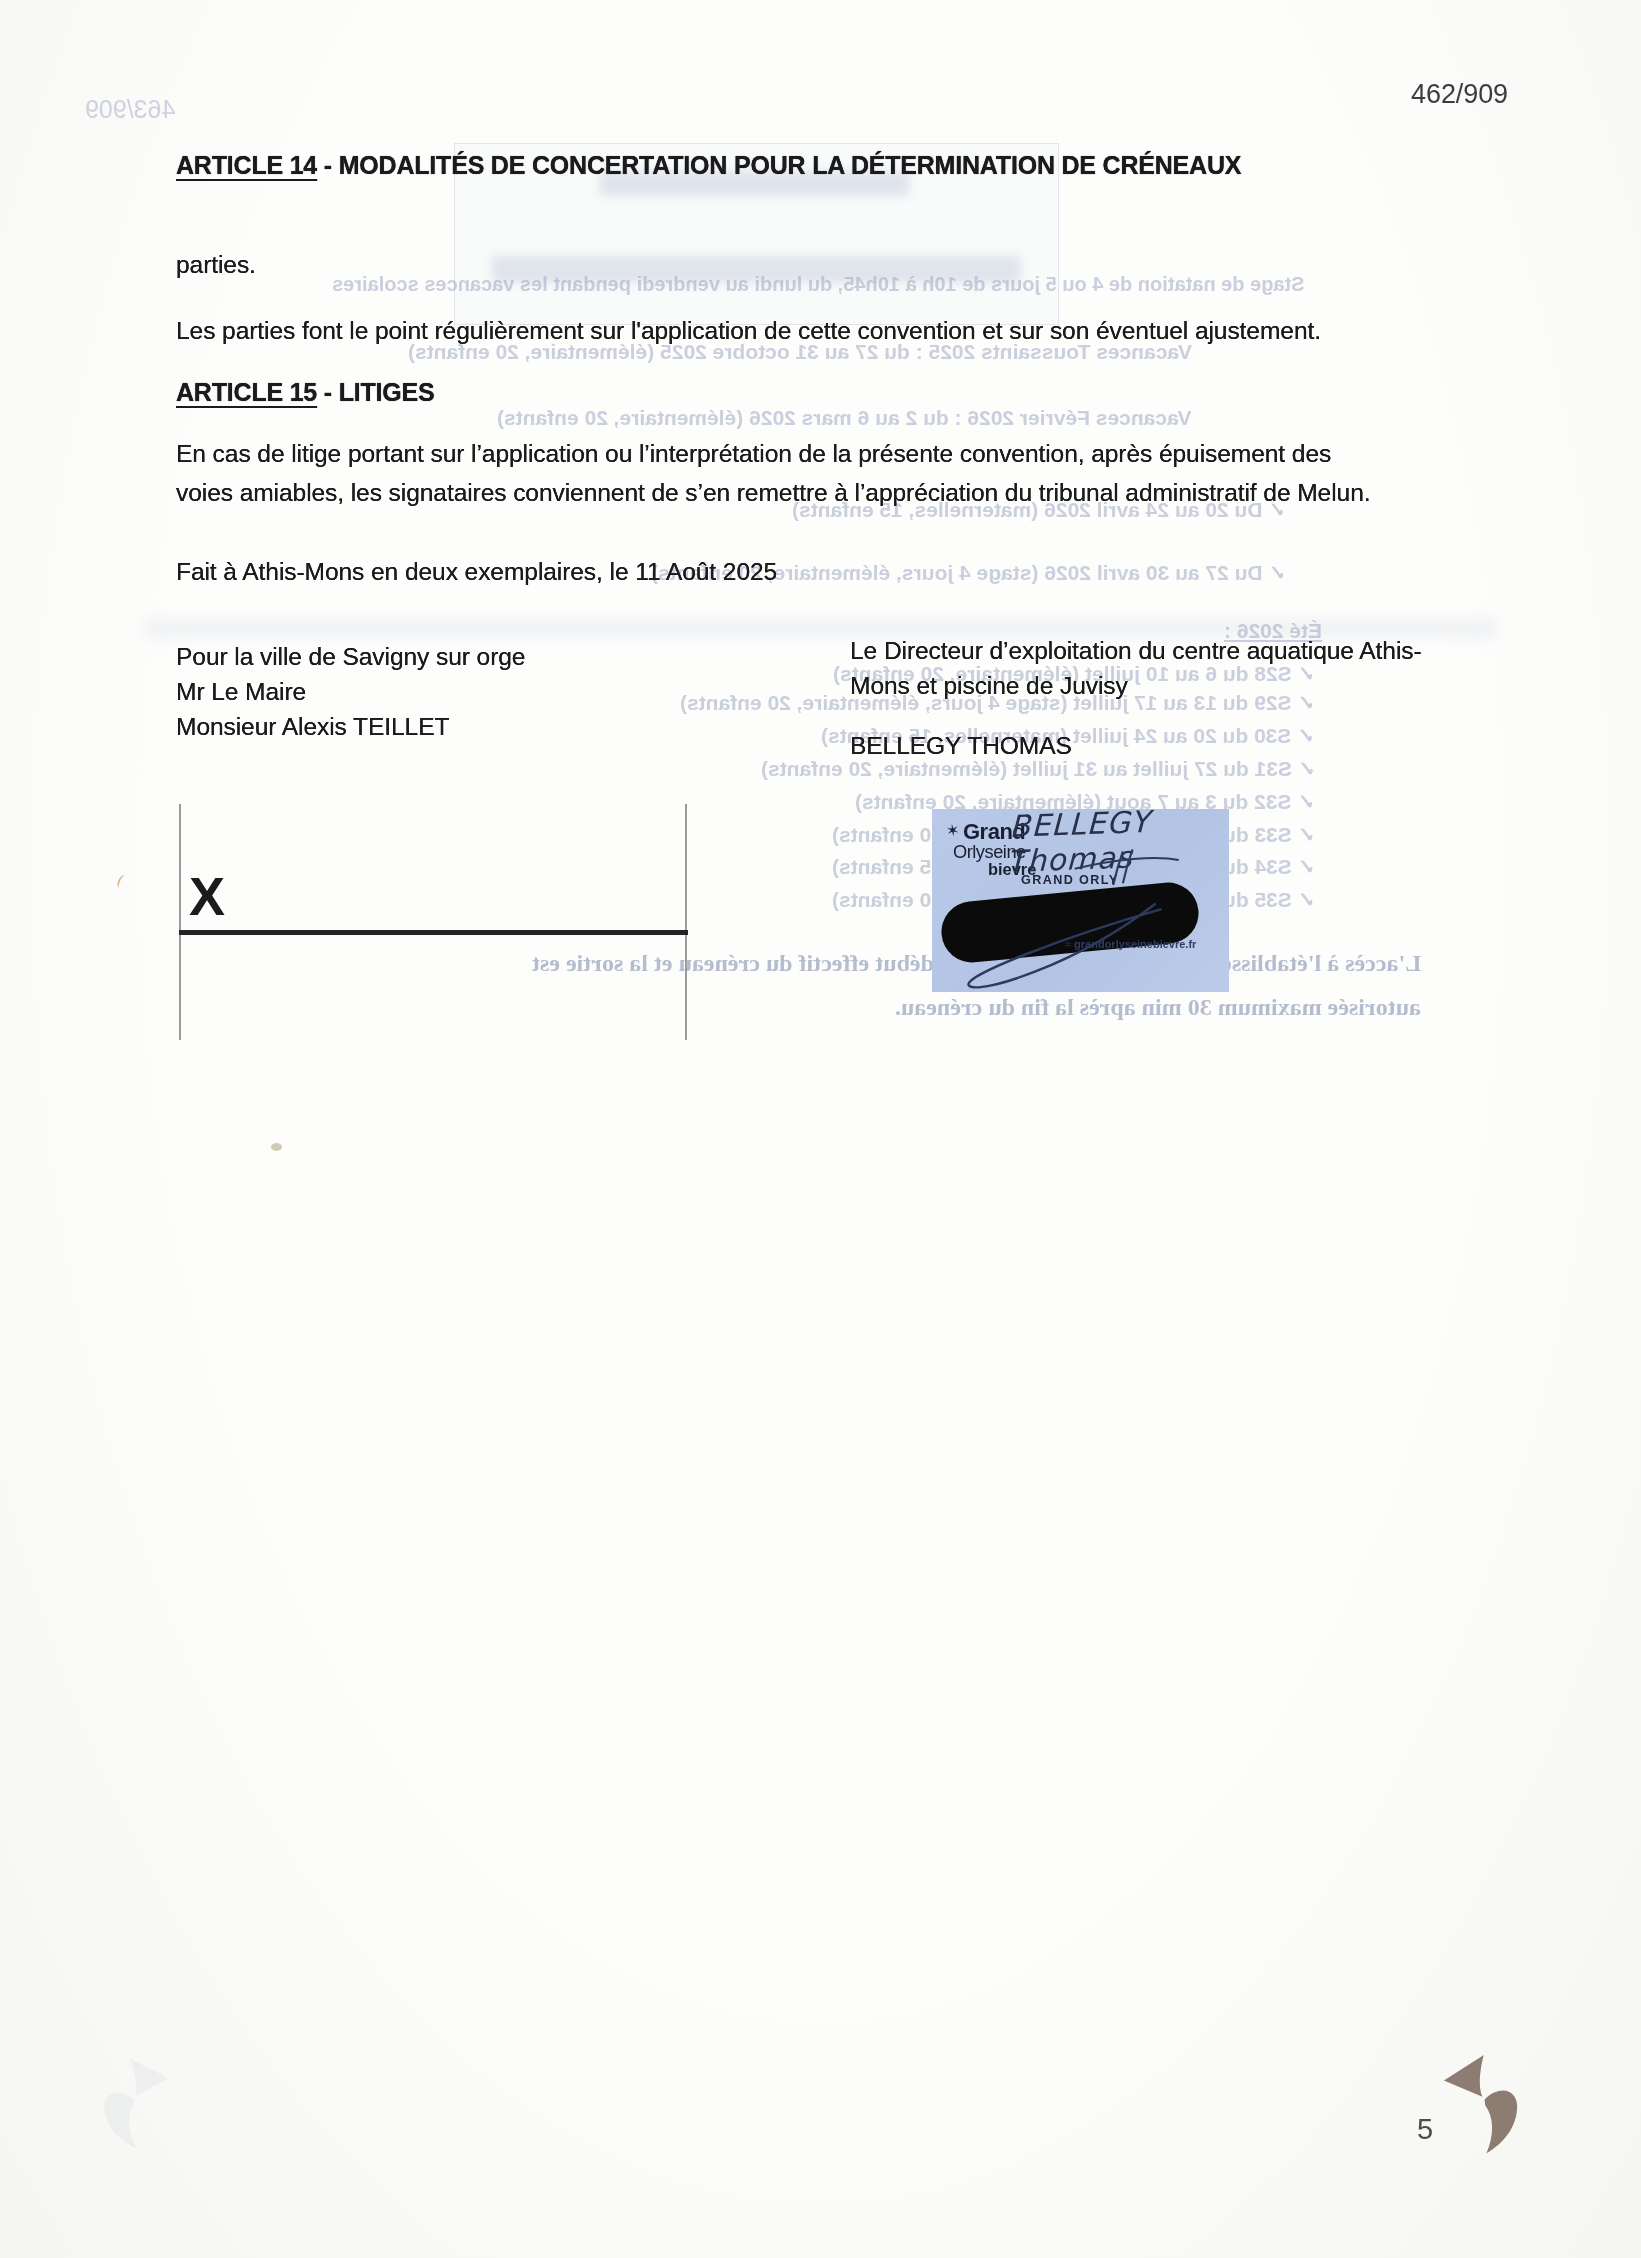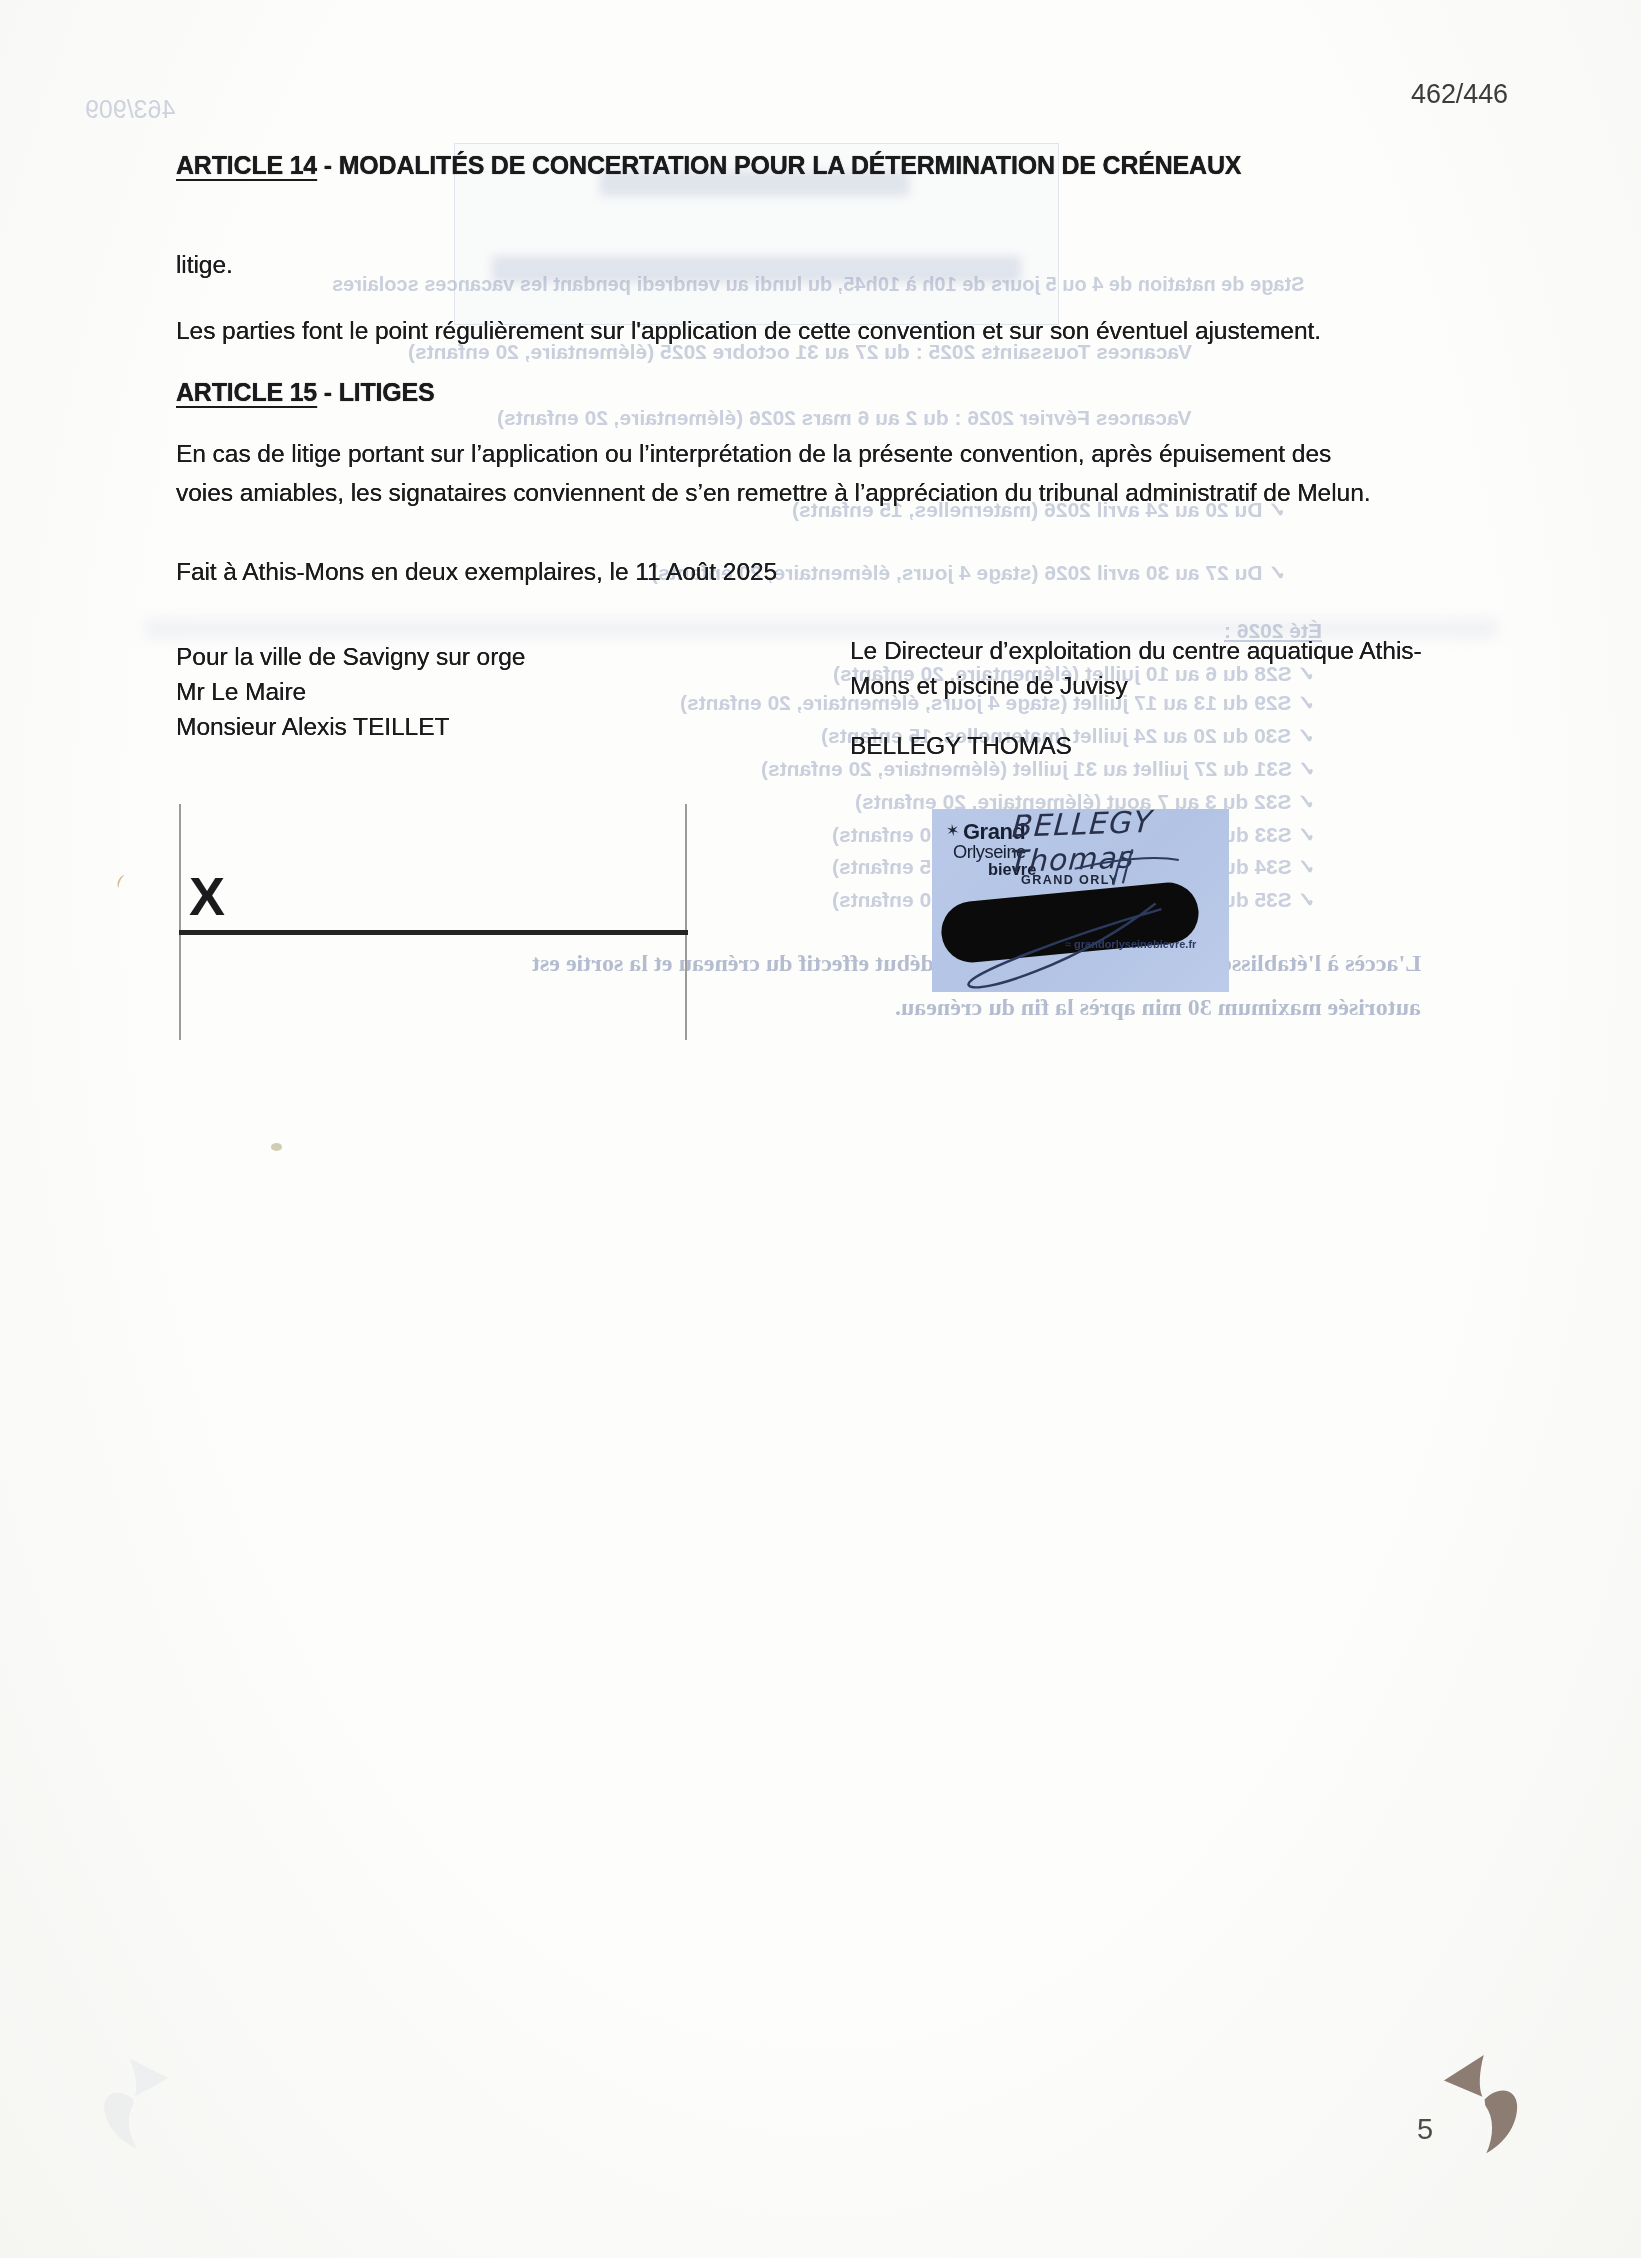--- a/index.html
+++ b/index.html
@@ -98,26 +98,26 @@
       <div class="ghost-line" style="top: 855px; right: 326px; font-size: 21px;">✓ S34 du 17 au 21 aout (maternelles, 15 enfants)</div>
       <div class="ghost-line" style="top: 888px; right: 326px; font-size: 21px;">✓ S35 du 24 au 28 aout (élémentaire, 20 enfants)</div>
       <div class="ghost-line ghost-serif" style="top: 950px; right: 220px; font-size: 24px;">L'accès à l'établissement se fait 10 min avant le début effectif du créneau et la sortie est</div>
       <div class="ghost-line ghost-serif" style="top: 994px; right: 220px; font-size: 24px;">autorisée maximum 30 min après la fin du créneau.</div>
     </div>
   <svg class="ghost-arrow" width="93" height="97" viewBox="0 0 104 110">
     <path d="M54,4 L10,26 L48,47 C45,38 47,22 54,4 Z" fill="#9aa6be"></path>
     <path d="M50,50 C68,36 84,44 83,60 C81,82 64,98 46,106 C56,88 58,70 50,56 Z" fill="#9aa6be"></path>
   </svg>
 
-  <div class="txt pagenum-top">462/446</div>
+  <div class="txt pagenum-top">462/909</div>
 
   <div class="txt heading" style="left:176px; top:151px;">
     <span class="u">ARTICLE 14</span><span> - MODALITÉS DE CONCERTATION POUR LA DÉTERMINATION DE CRÉNEAUX</span>
   </div>
-  <div class="txt" style="left:176px; top:251px;">litige.</div>
+  <div class="txt" style="left:176px; top:251px;">parties.</div>
   <div class="txt" style="left:176px; top:317px;">Les parties font le point régulièrement sur l'application de cette convention et sur son éventuel ajustement.</div>
 
   <div class="txt heading" style="left:176px; top:378px;">
     <span class="u">ARTICLE 15</span><span> - LITIGES</span>
   </div>
   <div class="txt" style="left:176px; top:440px;">En cas de litige portant sur l’application ou l’interprétation de la présente convention, après épuisement des</div>
   <div class="txt" style="left:176px; top:479px;">voies amiables, les signataires conviennent de s’en remettre à l’appréciation du tribunal administratif de Melun.</div>
 
   <div class="txt" style="left:176px; top:558px;">Fait à Athis-Mons en deux exemplaires, le 11 Août 2025</div>
 

